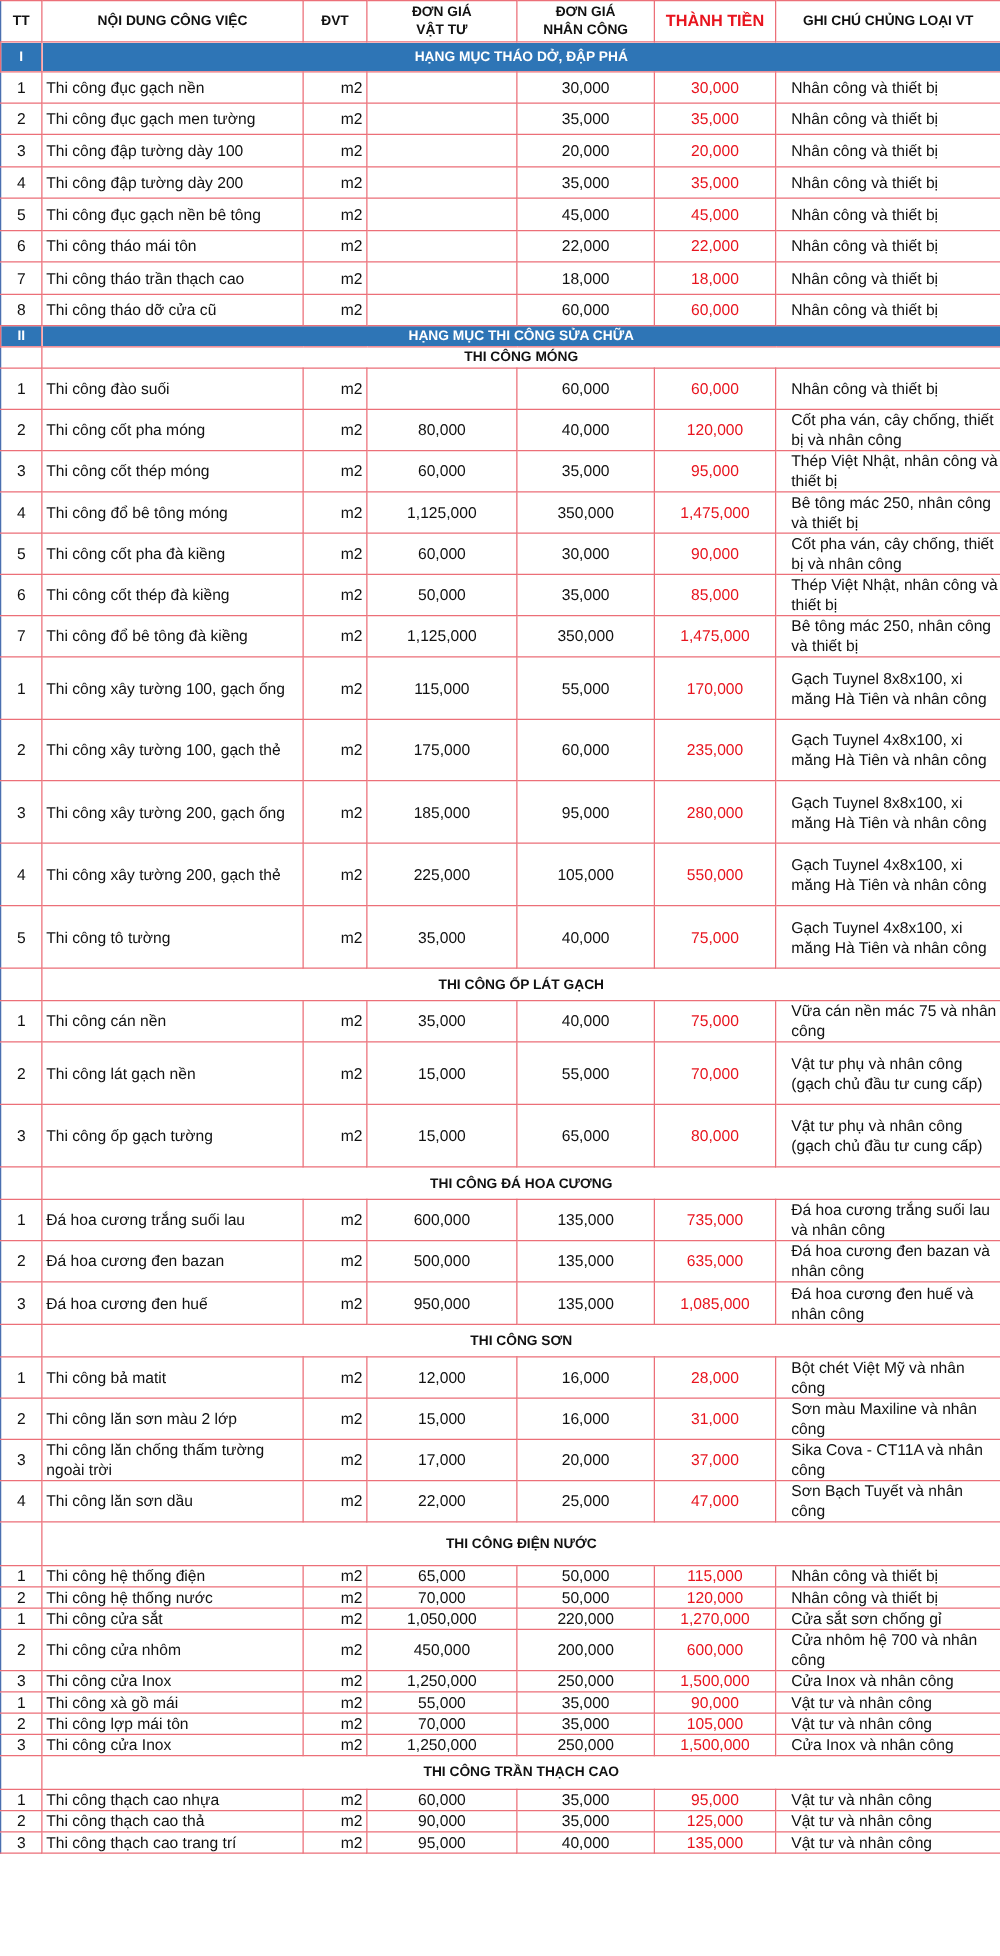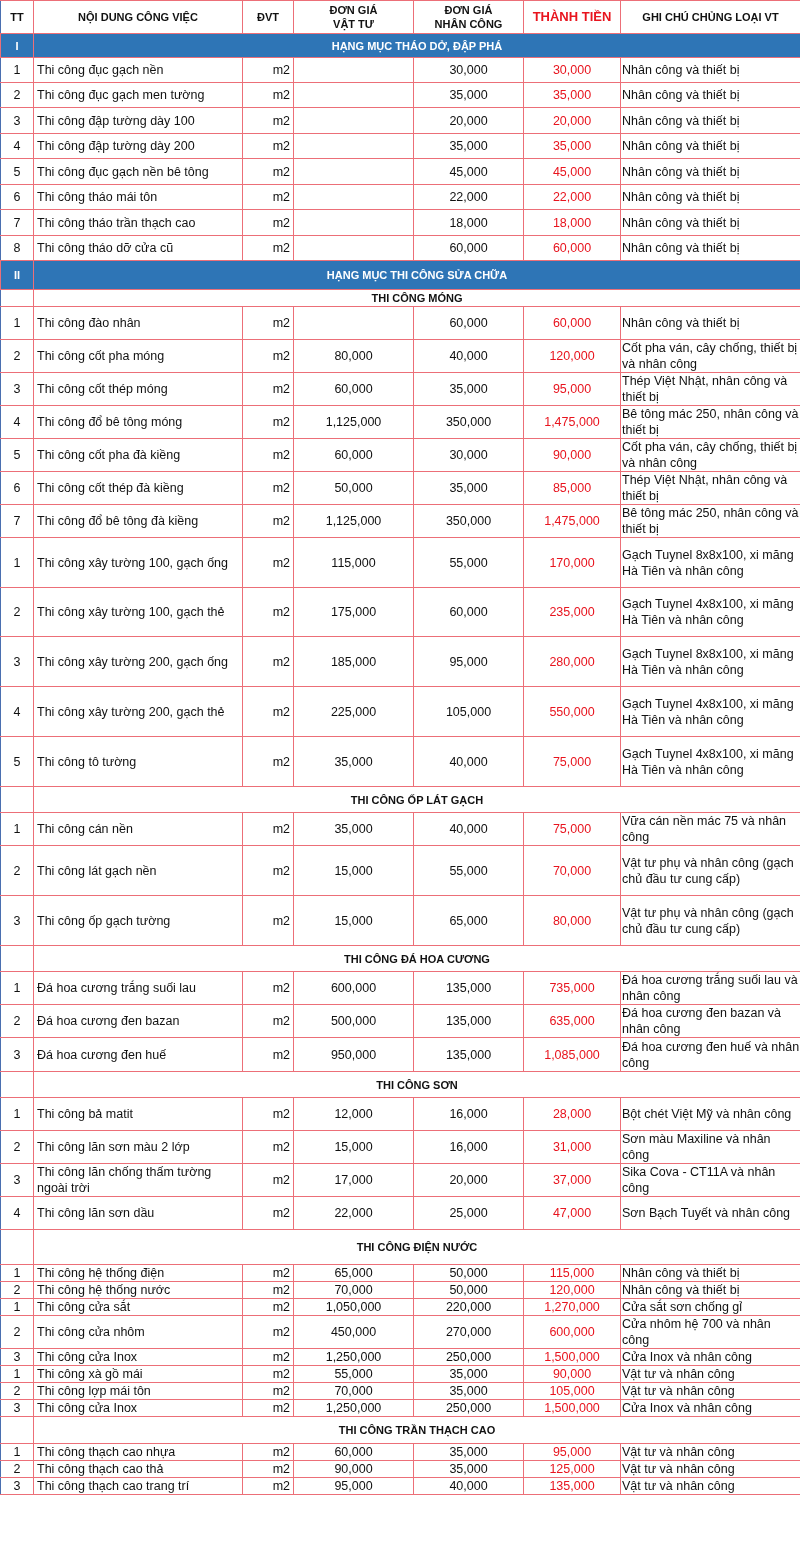--- a/index.html
+++ b/index.html
@@ -10,21 +10,21 @@
   col.c3 { width: 120px; } col.c4 { width: 110px; } col.c5 { width: 97px; } col.c6 { width: 180px; }
   td, th { border: 1px solid #ec6f78; padding: 0 3px; font-size: 12.5px; line-height: 16px;
            vertical-align: middle; overflow: hidden; }
   th { font-size: 11px; font-weight: bold; text-align: center; line-height: 14px; color: #111; }
   th.red { color: #e8141e; font-size: 13px; }
   td.tt { text-align: center; padding: 0; }
   td.name { text-align: left; }
   td.unit { text-align: right; }
   td.num { text-align: center; }
   td.total { text-align: center; color: #e8141e; }
-  td.note { text-align: left; padding-left: 1px; padding-right: 0; white-space: normal; margin-top: 48px; }
+  td.note { text-align: left; padding-left: 12px; padding-right: 0; white-space: normal; margin-top: 48px; }
   tr.section td { background: #2e75b6; color: #ffffff; font-weight: bold; font-size: 11px; text-align: center; border-color: #ec6f78; }
   tr.sub td { font-weight: bold; font-size: 11px; text-align: center; }
   tr.sub td.tt { border-left: 1px solid #4a6fb0; }
   td.tt { border-left: 1px solid #4a6fb0; }
   td.note { border-right: 1px solid #4a6fb0; }
 </style>
 </head>
 <body>
 
 <table>
@@ -124,31 +124,31 @@
       </tr>
       <tr style="height: 25px;">
         <td class="tt">8</td>
         <td class="name">Thi công tháo dỡ cửa cũ</td>
         <td class="unit">m2</td>
         <td class="num"></td>
         <td class="num">60,000</td>
         <td class="total">60,000</td>
         <td class="note">Nhân công và thiết bị</td>
       </tr>
-      <tr class="section" style="height: 29px;">
+      <tr class="section" style="height: 17px;">
         <td class="tt">II</td>
         <td colspan="6" style="border-right: 1px solid rgb(74, 111, 176);">HẠNG MỤC THI CÔNG SỬA CHỮA</td>
       </tr>
       <tr class="sub" style="height: 16px;">
         <td class="tt"></td>
         <td colspan="6" style="border-right: 1px solid rgb(74, 111, 176);">THI CÔNG MÓNG</td>
       </tr>
       <tr style="height: 33px;">
         <td class="tt">1</td>
-        <td class="name">Thi công đào nhân</td>
+        <td class="name">Thi công đào suối</td>
         <td class="unit">m2</td>
         <td class="num"></td>
         <td class="num">60,000</td>
         <td class="total">60,000</td>
         <td class="note">Nhân công và thiết bị</td>
       </tr>
       <tr style="height: 33px;">
         <td class="tt">2</td>
         <td class="name">Thi công cốt pha móng</td>
         <td class="unit">m2</td>
@@ -378,21 +378,21 @@
         <td class="num">1,050,000</td>
         <td class="num">220,000</td>
         <td class="total">1,270,000</td>
         <td class="note">Cửa sắt sơn chống gỉ</td>
       </tr>
       <tr style="height: 33px;">
         <td class="tt">2</td>
         <td class="name">Thi công cửa nhôm</td>
         <td class="unit">m2</td>
         <td class="num">450,000</td>
-        <td class="num">270,000</td>
+        <td class="num">200,000</td>
         <td class="total">600,000</td>
         <td class="note">Cửa nhôm hệ 700 và nhân công</td>
       </tr>
       <tr style="height: 17px;">
         <td class="tt">3</td>
         <td class="name">Thi công cửa Inox</td>
         <td class="unit">m2</td>
         <td class="num">1,250,000</td>
         <td class="num">250,000</td>
         <td class="total">1,500,000</td>

